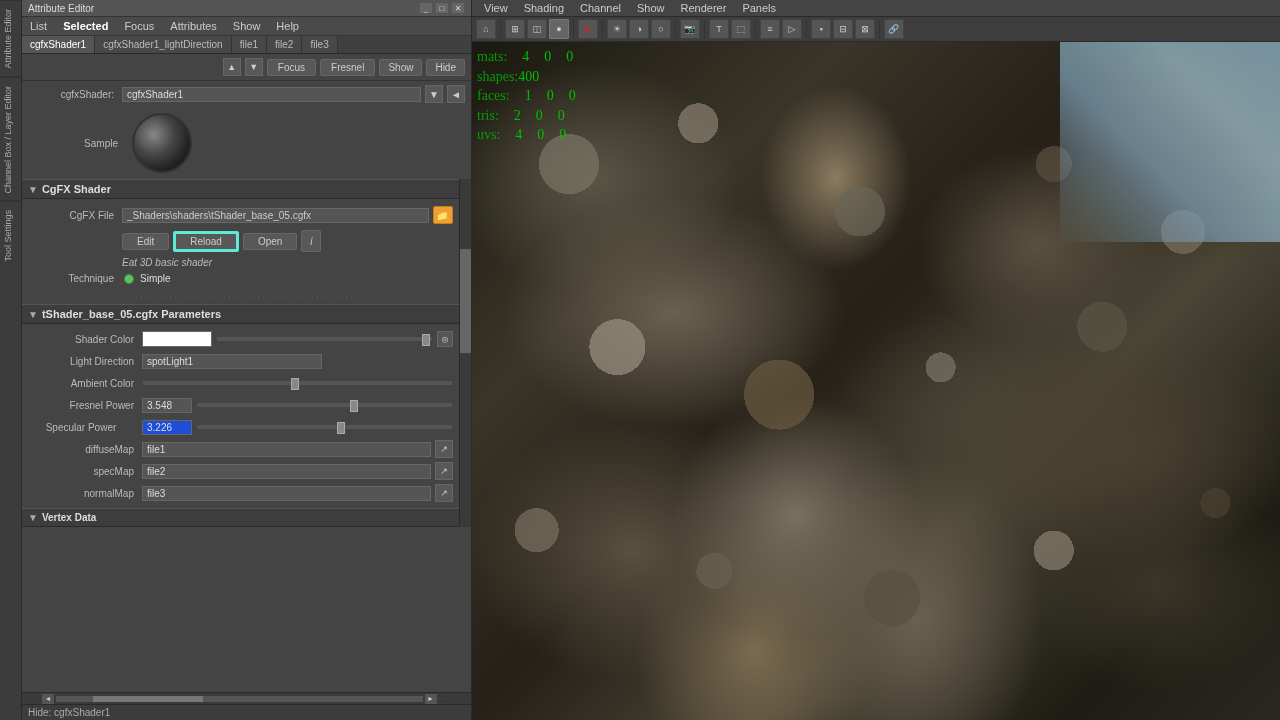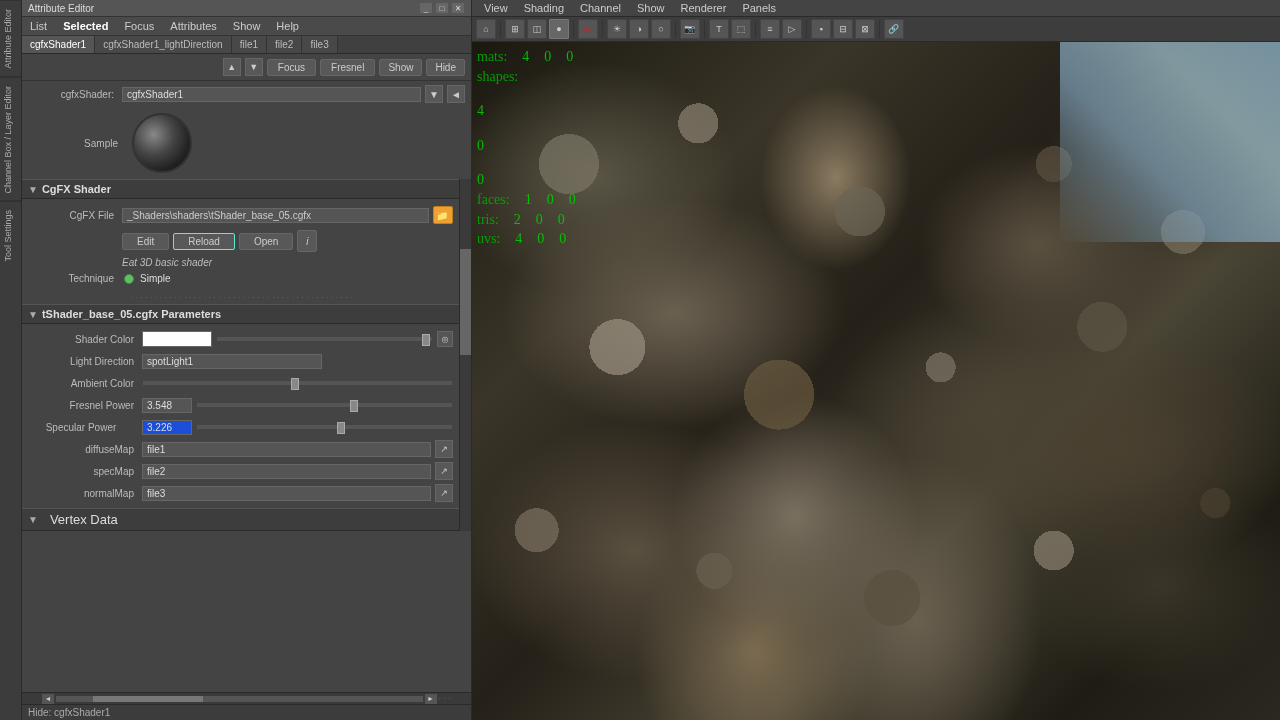--- a/index.html
+++ b/index.html
@@ -82,21 +82,21 @@
             <div style="background:#444; padding:4px 0; padding-right:12px;">
 
               <div style="display:flex; align-items:center; padding:3px 6px; gap:4px;">
                 <span style="font-size:10px; color:#bbb; min-width:90px; text-align:right; padding-right:4px;">CgFX File</span>
                 <div style="flex:1; background:#555; border:1px solid #666; color:#ccc; padding:1px 4px; font-size:10px; overflow:hidden; white-space:nowrap;">_Shaders\shaders\tShader_base_05.cgfx</div>
                 <div style="width:20px; height:18px; background:#f0a030; border:1px solid #c08020; cursor:pointer; display:flex; align-items:center; justify-content:center; font-size:10px; border-radius:2px;">📁</div>
               </div>
 
               <div style="display:flex; gap:4px; padding:3px 6px 3px 100px; align-items:center;">
                 <div style="padding:2px 14px; background:#585858; border:1px solid #666; color:#ccc; cursor:pointer; font-size:10px; border-radius:2px;">Edit</div>
-                <div style="padding:2px 14px; background:#585858; border:1px solid #5eead4; color:#ccc; cursor:pointer; font-size:10px; border-radius:2px;">Reload</div>
+                <div style="padding:2px 14px; background:#585858; border:3px solid #5eead4; color:#ccc; cursor:pointer; font-size:10px; border-radius:2px;">Reload</div>
                 <div style="padding:2px 14px; background:#585858; border:1px solid #666; color:#ccc; cursor:pointer; font-size:10px; border-radius:2px;">Open</div>
                 <div style="width:20px; height:22px; background:#585858; border:1px solid #666; color:#ccc; cursor:pointer; display:flex; align-items:center; justify-content:center; border-radius:2px; font-style:italic; font-size:10px;">i</div>
               </div>
 
               <div style="padding:2px 6px 2px 100px; font-size:10px; color:#bbb; font-style:italic;">Eat 3D basic shader</div>
 
               <div style="display:flex; align-items:center; padding:3px 6px; gap:6px;">
                 <span style="font-size:10px; color:#bbb; min-width:90px; text-align:right; padding-right:4px;">Technique</span>
                 <div style="width:10px; height:10px; border-radius:50%; background:#60c060; border:1px solid #409040;"></div>
                 <span style="font-size:10px; color:#ddd;">Simple</span>
@@ -168,21 +168,21 @@
                 <div style="flex:1; background:#555; border:1px solid #666; color:#ddd; padding:1px 4px; font-size:10px;">file3</div>
                 <div style="width:18px; height:18px; background:#585858; border:1px solid #666; color:#ccc; cursor:pointer; display:flex; align-items:center; justify-content:center; font-size:9px;">↗</div>
               </div>
 
             </div>
           </div>
 
           <div>
             <div style="display:flex; align-items:center; background:#3d3d3d; padding:3px 6px; border-top:1px solid #555; border-bottom:1px solid #2a2a2a; cursor:pointer;">
               <span style="margin-right:4px; color:#aaa; font-size:10px;">▼</span>
-              <span style="font-size:13px; color:#ddd; font-weight:normal;margin-left:8px;">Vertex Data</span>
+              <span style="font-size:10px; color:#ddd; font-weight:bold;">Vertex Data</span>
             </div>
           </div>
 
         </div>
       </div>
 
       <div style="height:12px; background:#3a3a3a; border-top:1px solid #2a2a2a; display:flex; align-items:center; padding:0 20px; gap:2px;">
         <div style="width:12px; height:10px; background:#555; cursor:pointer; display:flex; align-items:center; justify-content:center; font-size:7px;">◄</div>
         <div style="flex:1; height:6px; background:#555; position:relative; cursor:pointer;">
           <div style="position:absolute; left:10%; width:30%; height:100%; background:#777; cursor:pointer;"></div>
@@ -281,21 +281,21 @@
           opacity:0.75;
         "></div>
 
         <div style="position:absolute; top:5px; left:5px; color:#00cc00; font-size:14px; font-family:Liberation Serif, serif; line-height:1.4;">
           <div style="display:flex; gap:15px; opacity:0.9;">
             <span style="color:#00aa00;">mats:</span>
             <span>4</span>
             <span>0</span>
             <span>0</span>
           </div>
-          <div style="display:flex; gap:15px; opacity:0.9;flex-direction:column;">
+          <div style="display:flex; opacity:0.9;">
             <span style="color:#00aa00;">shapes:</span>
             <span>4</span>
             <span>0</span>
             <span>0</span>
           </div>
           <div style="display:flex; gap:15px; opacity:0.9;">
             <span style="color:#00aa00;">faces:</span>
             <span>1</span>
             <span>0</span>
             <span>0</span>

